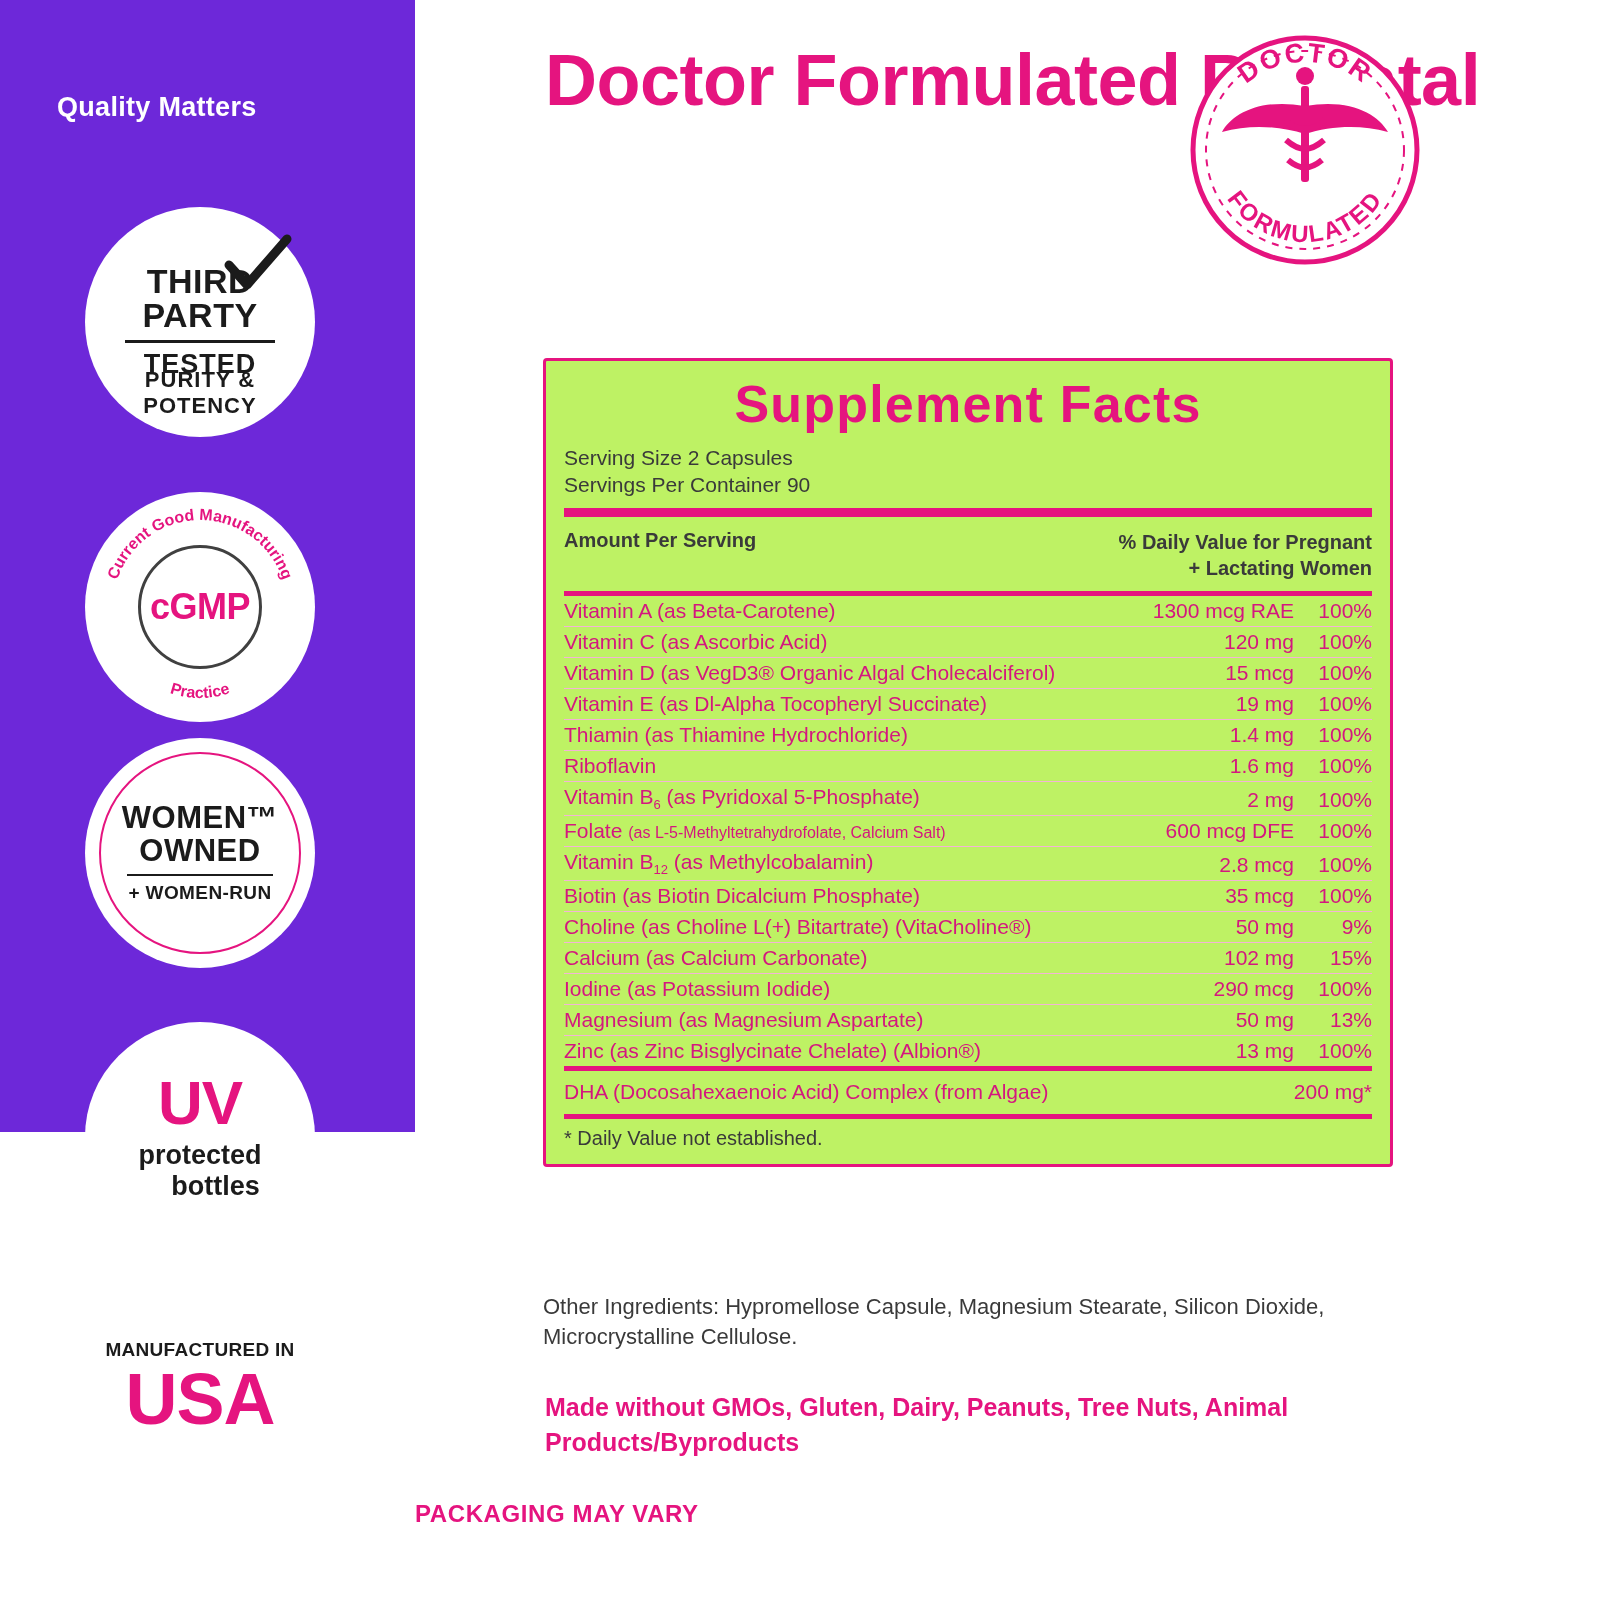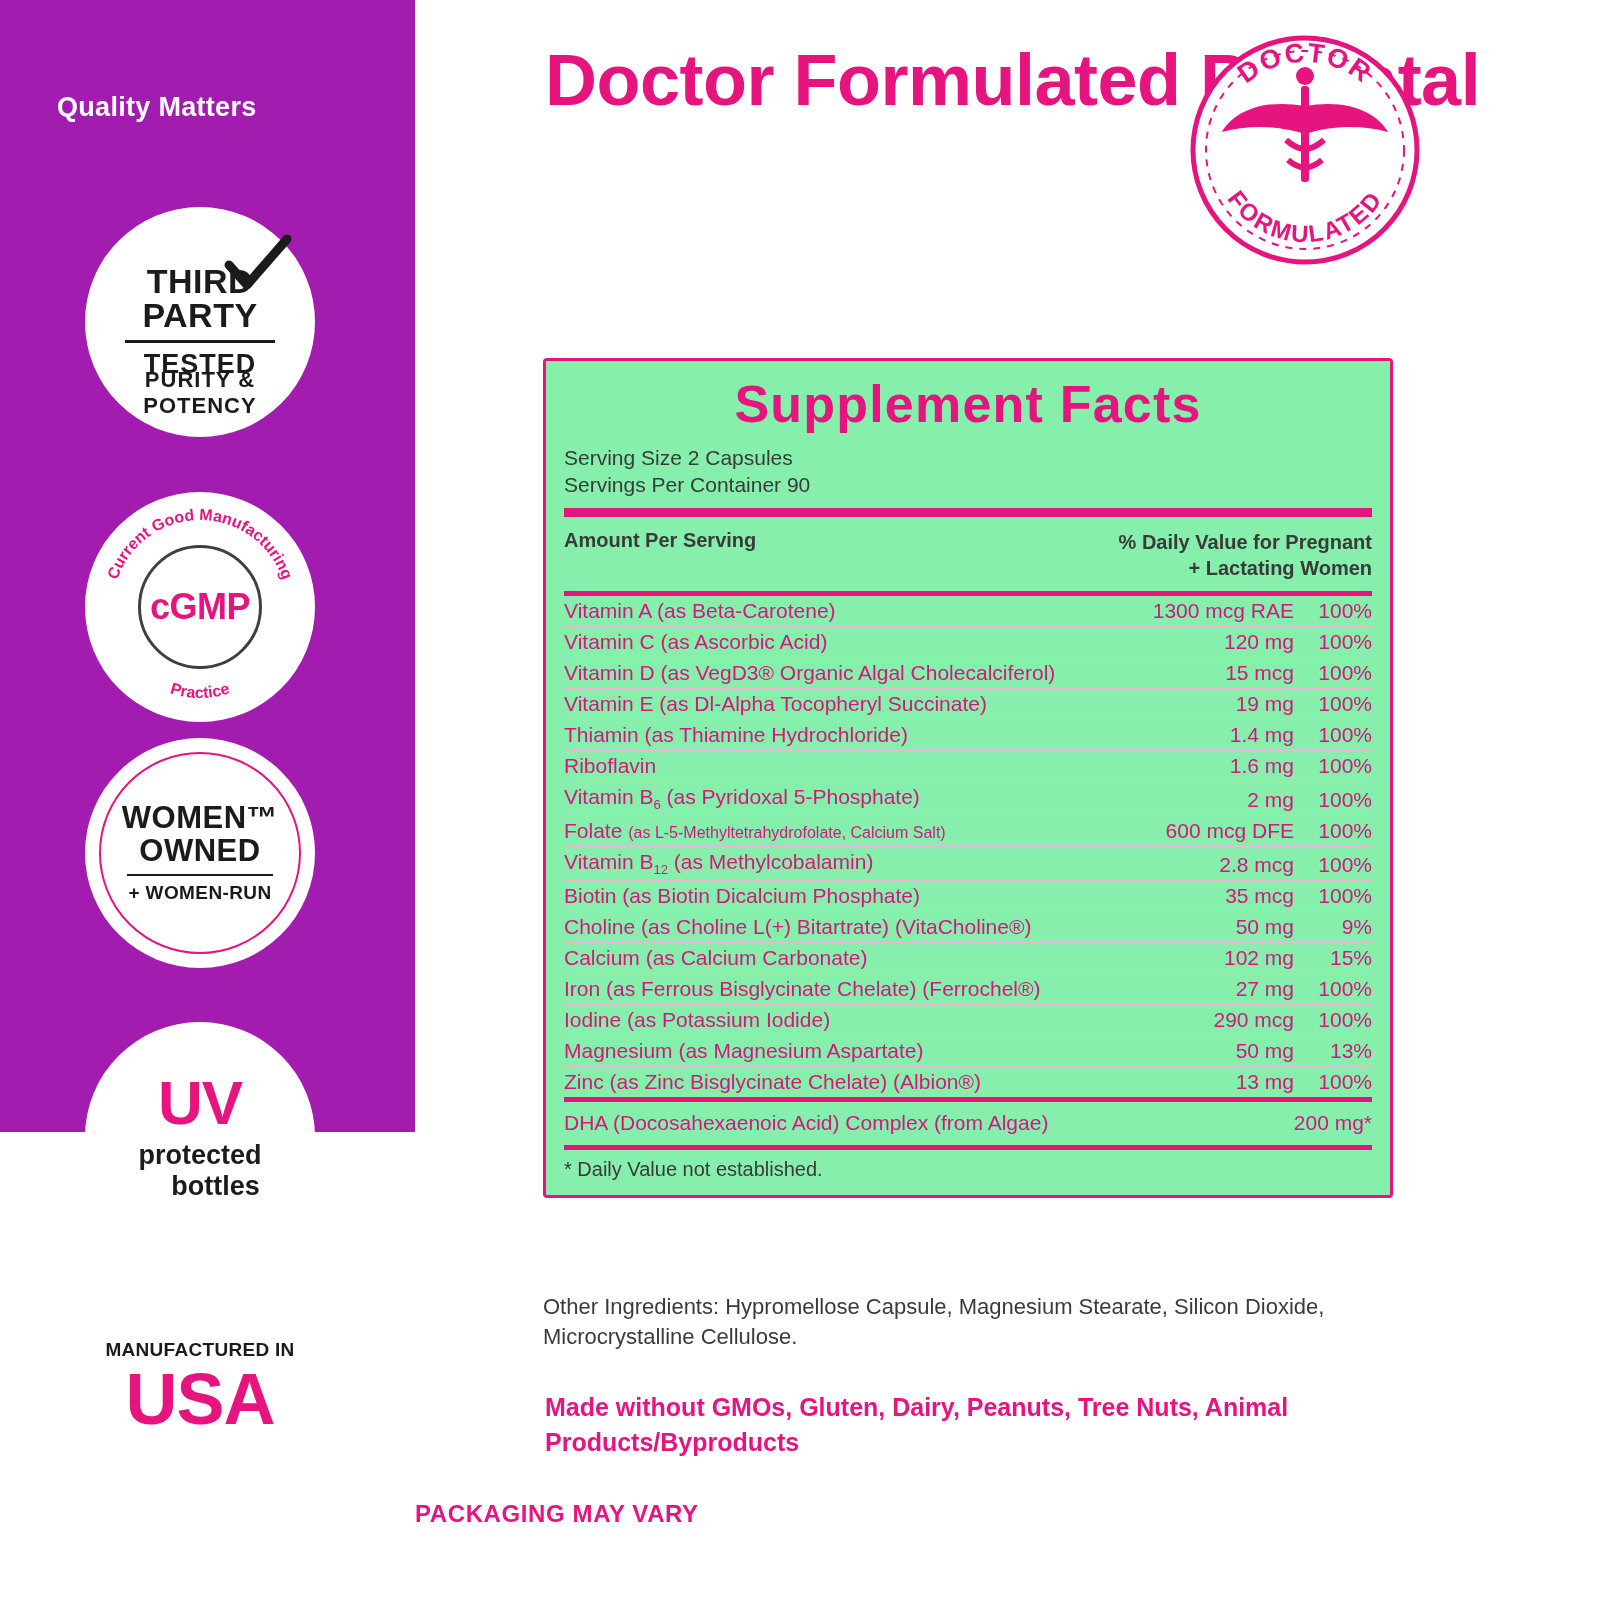--- a/index.html
+++ b/index.html
@@ -17,21 +17,21 @@
     position: relative;
     width: 1600px;
     height: 1600px;
     display: flex;
   }
 
   
   .left-panel {
     width: 415px;
     height: 1132px;
-    background: #a21caf;
+    background: #6d28d9;
     position: relative;
     flex: 0 0 415px;
   }
   .quality-matters {
     color: #ffffff;
     font-size: 27px;
     font-weight: bold;
     letter-spacing: 0.3px;
     position: absolute;
     top: 92px;
@@ -130,21 +130,21 @@
 
   .facts-box {
     position: absolute;
     top: 358px;
     left: 128px;
     width: 850px;
     border: 3px solid #e5147f;
     border-radius: 4px;
     box-sizing: border-box;
     padding: 16px 18px 14px 18px;
-    background: #86efac;
+    background: #bef264;
   }
   .facts-title {
     color: #e5147f;
     font-size: 52px;
     font-weight: bold;
     letter-spacing: 1.2px;
     text-align: center;
     line-height: 1.05;
     margin-bottom: 12px;
   }
@@ -389,25 +389,20 @@
               <td class="nutrient">Choline (as Choline L(+) Bitartrate) (VitaCholine®)</td>
               <td class="amount">50 mg</td>
               <td class="dv">9%</td>
             </tr>
             <tr>
               <td class="nutrient">Calcium (as Calcium Carbonate)</td>
               <td class="amount">102 mg</td>
               <td class="dv">15%</td>
             </tr>
             <tr>
-              <td class="nutrient">Iron (as Ferrous Bisglycinate Chelate) (Ferrochel®)</td>
-              <td class="amount">27 mg</td>
-              <td class="dv">100%</td>
-            </tr>
-            <tr>
               <td class="nutrient">Iodine (as Potassium Iodide)</td>
               <td class="amount">290 mcg</td>
               <td class="dv">100%</td>
             </tr>
             <tr>
               <td class="nutrient">Magnesium (as Magnesium Aspartate)</td>
               <td class="amount">50 mg</td>
               <td class="dv">13%</td>
             </tr>
             <tr>

